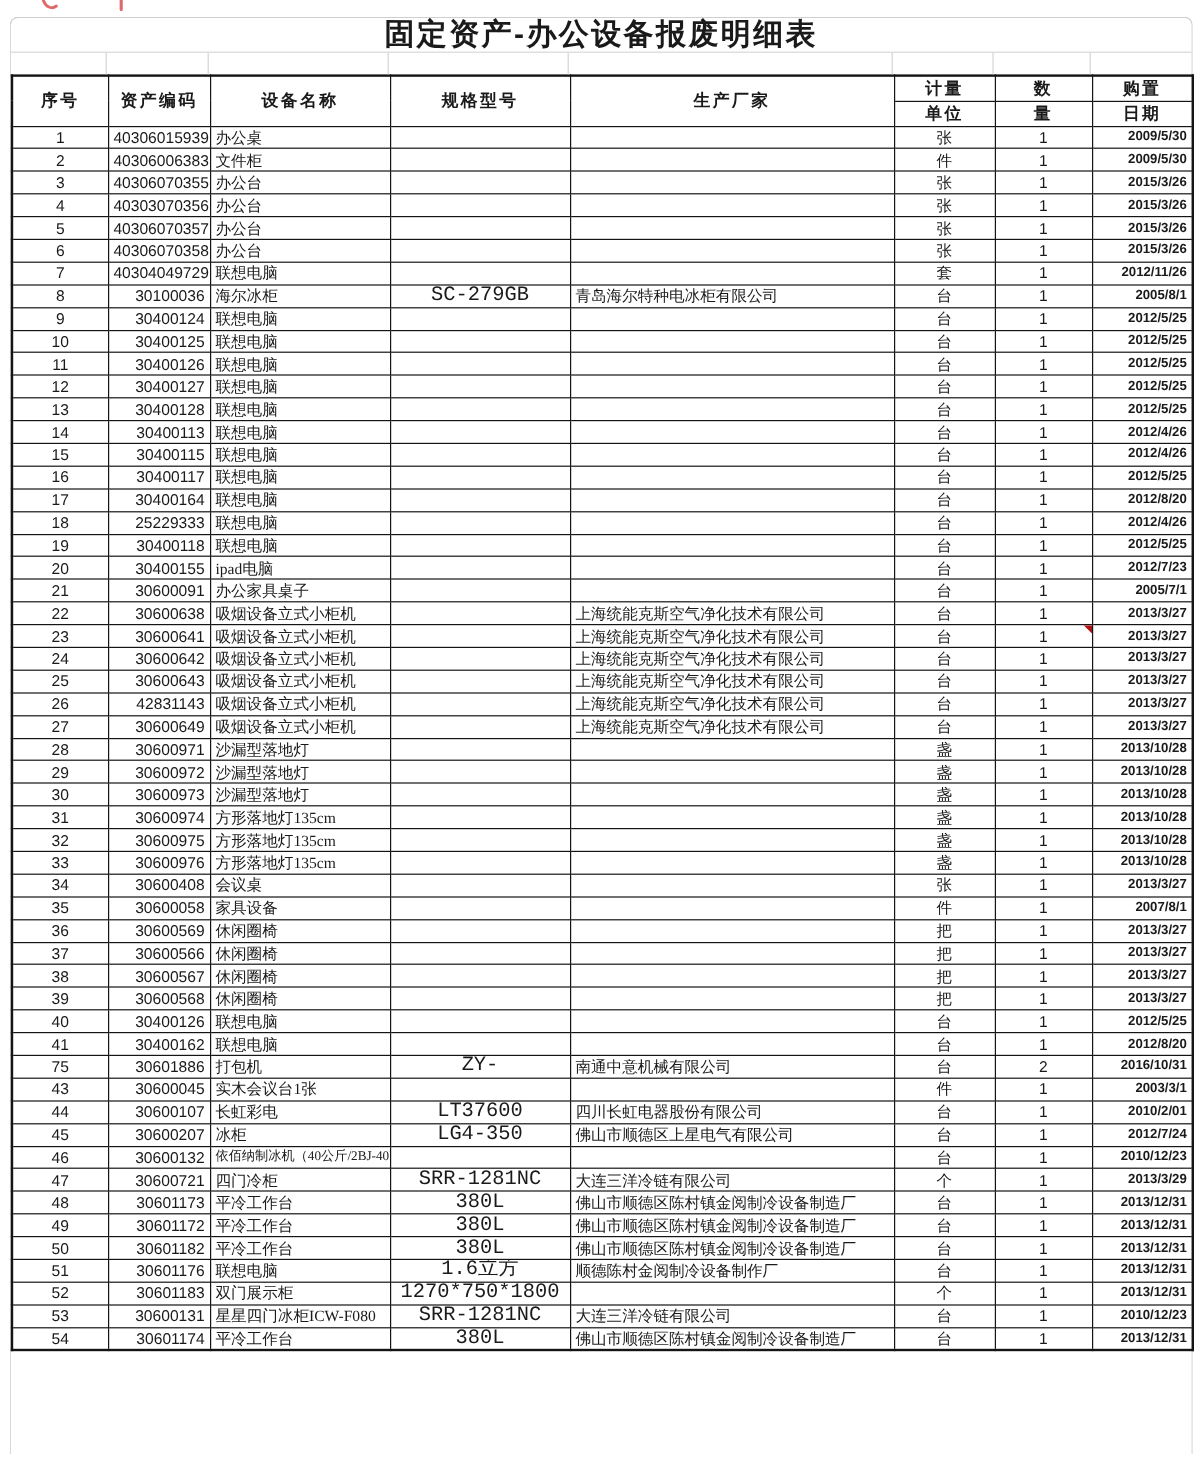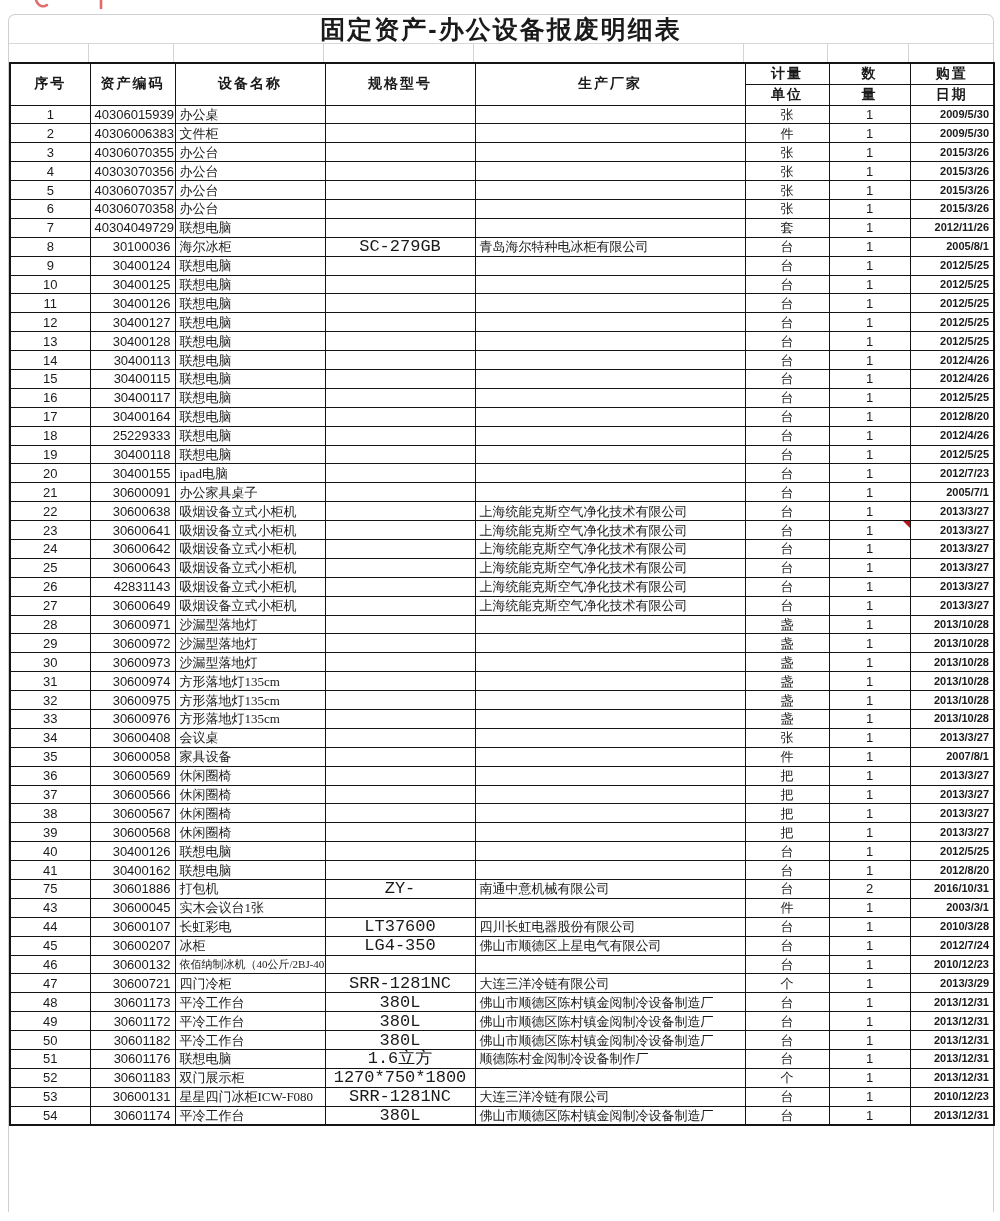--- a/index.html
+++ b/index.html
@@ -544,21 +544,21 @@
     <td class="c-date">2003/3/1</td>
   </tr>
           <tr>
     <td class="c-no">44</td>
     <td class="c-code">30600107</td>
     <td class="c-name">长虹彩电</td>
     <td class="c-spec">LT37600</td>
     <td class="c-maker">四川长虹电器股份有限公司</td>
     <td class="c-unit">台</td>
     <td class="c-qty">1</td>
-    <td class="c-date">2010/3/28</td>
+    <td class="c-date">2010/2/01</td>
   </tr>
           <tr>
     <td class="c-no">45</td>
     <td class="c-code">30600207</td>
     <td class="c-name">冰柜</td>
     <td class="c-spec">LG4-350</td>
     <td class="c-maker">佛山市顺德区上星电气有限公司</td>
     <td class="c-unit">台</td>
     <td class="c-qty">1</td>
     <td class="c-date">2012/7/24</td>

